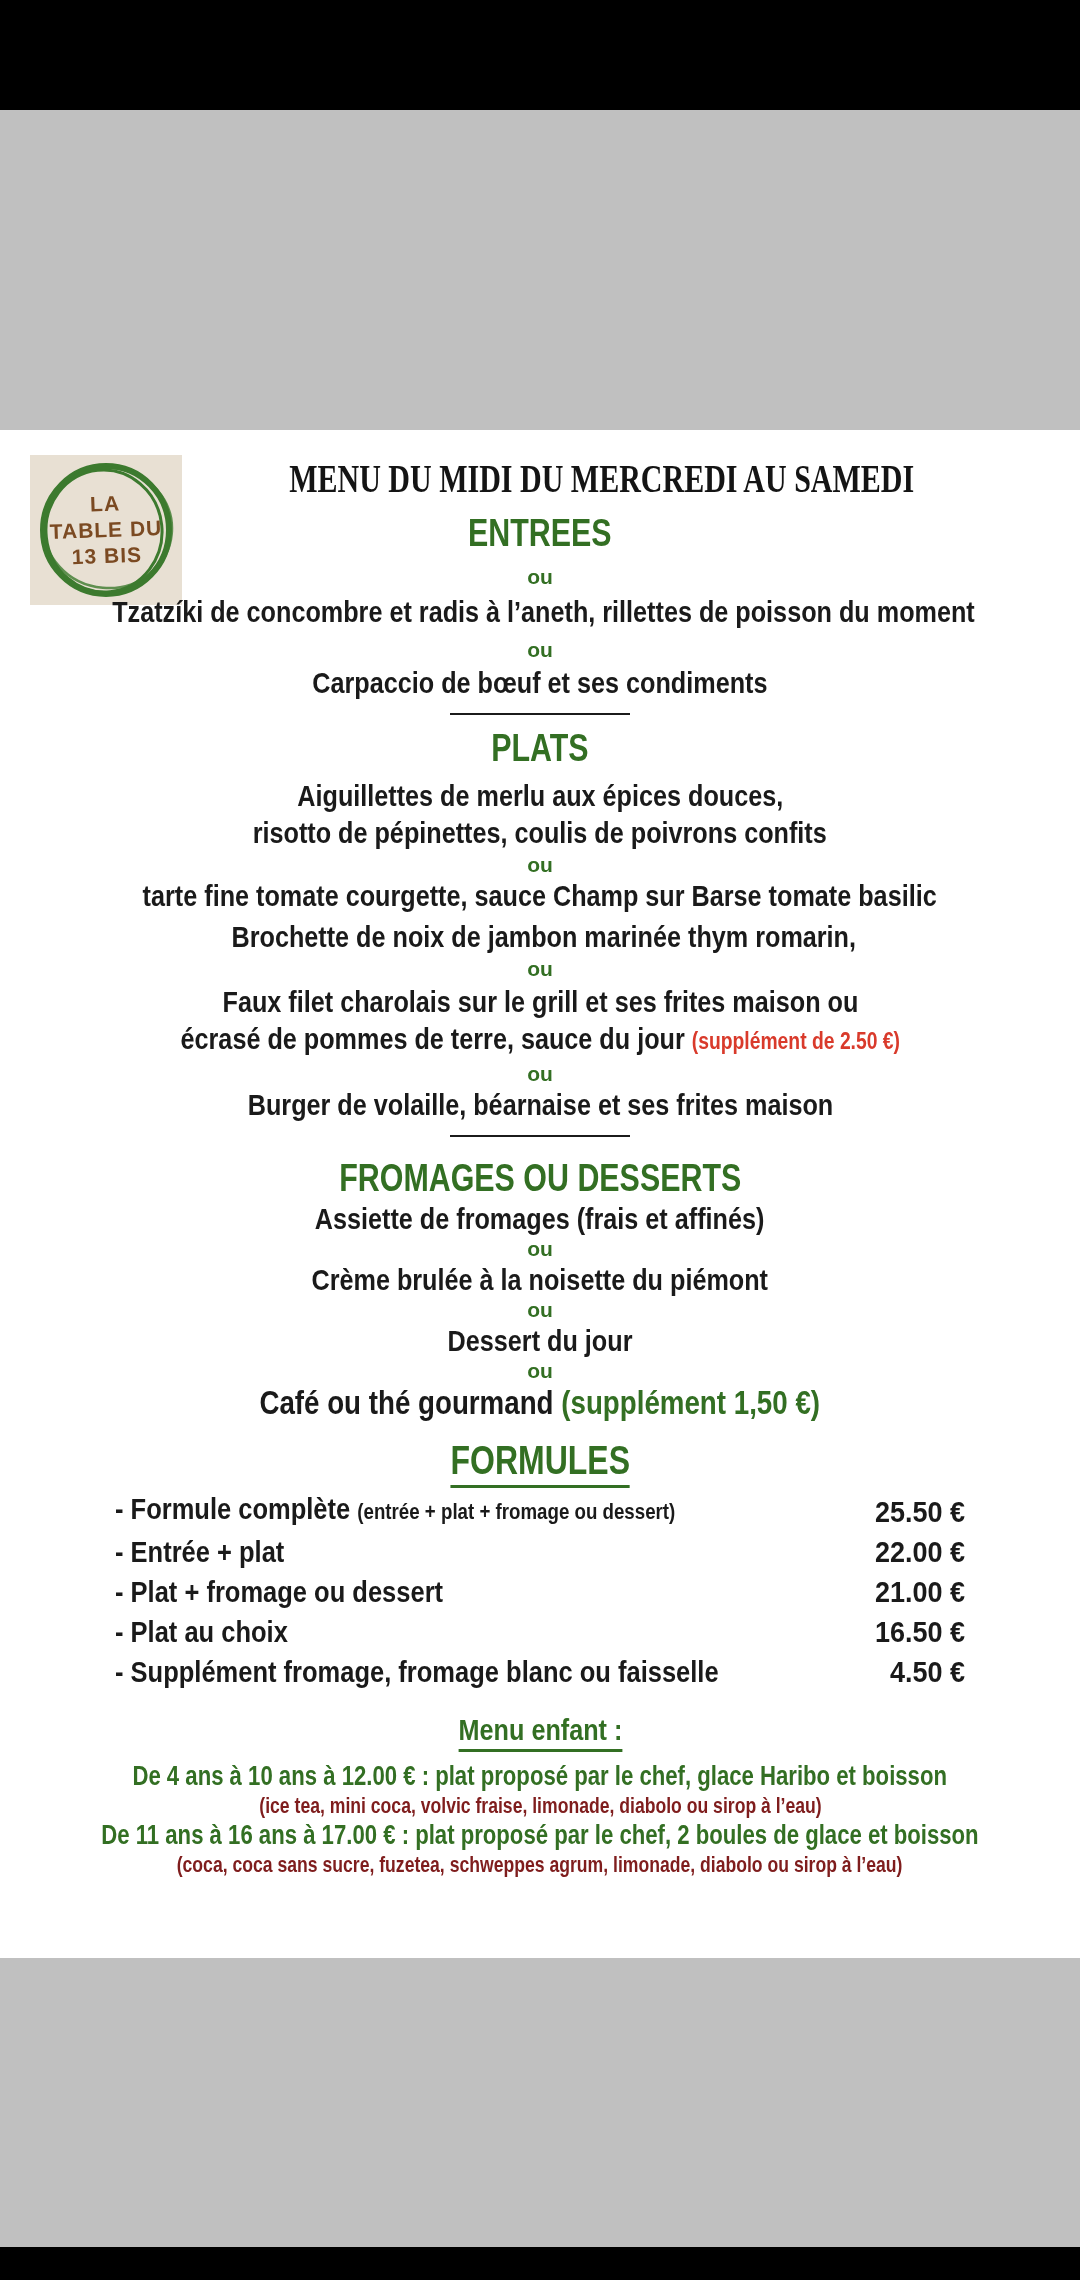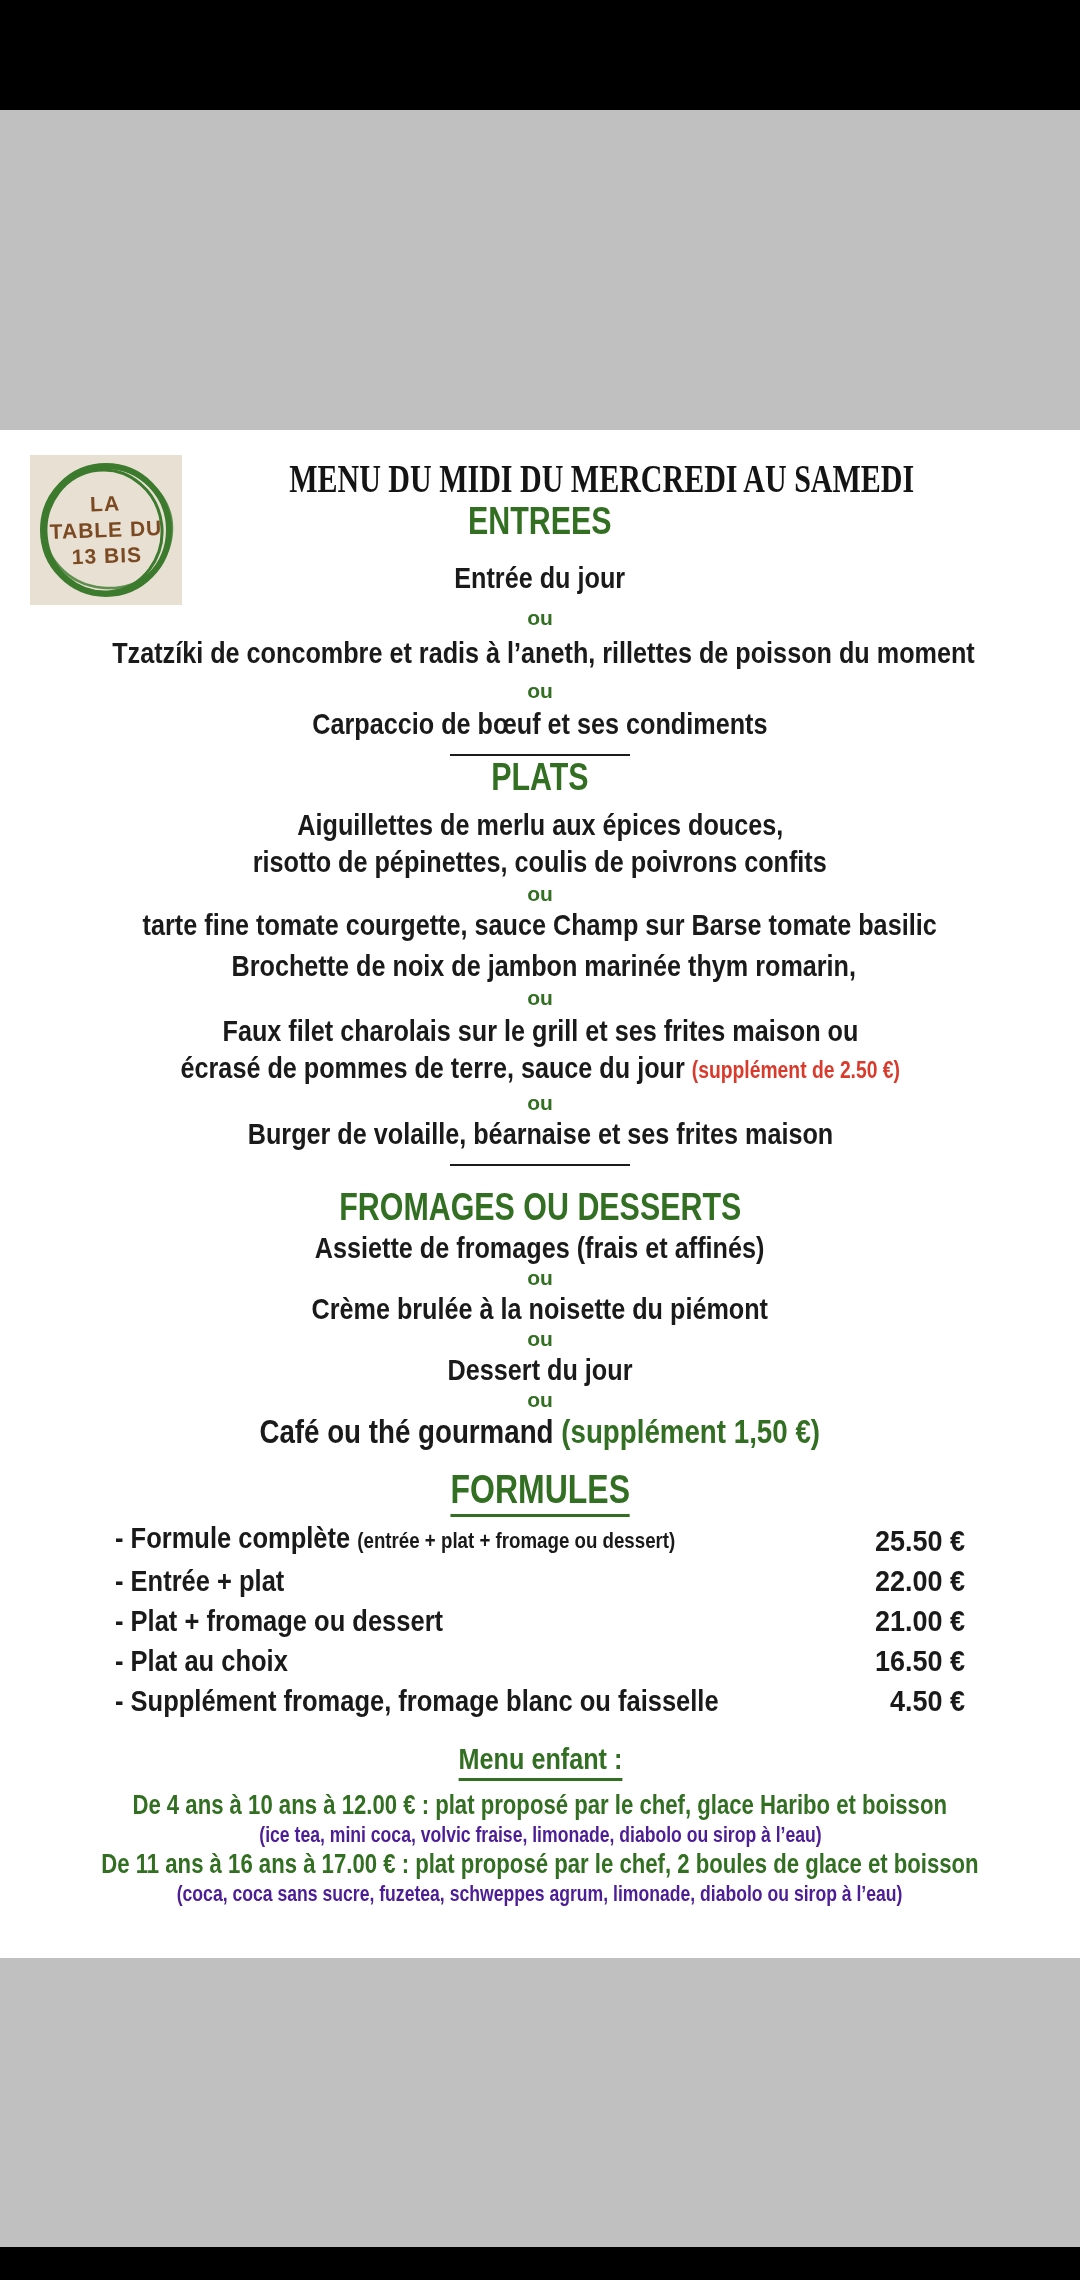--- a/index.html
+++ b/index.html
@@ -34,21 +34,21 @@
   .title{
     margin:28px 30px 0 185px;
     text-align:left;white-space:nowrap;
     font-family:"Liberation Serif", serif;
     font-weight:bold;color:#141414;font-size:40px;line-height:1.05;
   }
   .title .sq{display:inline-block;transform:scaleX(0.75);transform-origin:50% 50%;}
   .sq{display:inline-block;transform:scaleX(0.84);transform-origin:50% 50%;white-space:nowrap;}
   .heading{
     text-align:center;color:#336f23;font-weight:bold;
-    font-size:38px;line-height:1.12;
+    font-size:38px;line-height:1.12;margin-top:12px;
   }
   .heading .sq{transform:scaleX(0.8);}
   .dish{
     text-align:center;color:#1a1a1a;font-weight:bold;
     font-size:30px;line-height:37px;
   }
   .or{
     text-align:center;color:#336f23;font-weight:bold;
     font-size:21px;line-height:24px;
   }
@@ -69,21 +69,21 @@
   .enfant-heading{
     text-align:center;color:#336f23;font-weight:bold;
     font-size:30px;line-height:40px;margin-top:18px;
   }
   .kid-line{
     text-align:center;color:#336f23;font-weight:bold;
     font-size:27px;line-height:33px;
   }
   .kid-line .sq{transform:scaleX(0.82);}
   .kid-sub{
-    text-align:center;color:#4c1d95;font-weight:bold;
+    text-align:center;color:#7f1d1d;font-weight:bold;
     font-size:22px;line-height:26px;
   }
   .kid-sub .sq{transform:scaleX(0.8);}
   .mt16{margin-top:16px;}
   .mt10{margin-top:10px;}
   .mt8{margin-top:8px;}
   .mt6{}
   .mt4{margin-top:4px;padding-left:7px;}
   .mt2{margin-top:2px;}
 </style>
@@ -105,21 +105,20 @@
         <span class="l1">LA</span>
         <span class="l2">TABLE DU</span>
         <span class="l3">13 BIS</span>
       </div>
     </div>
 
     <div class="title"><span class="sq">MENU DU MIDI DU MERCREDI AU SAMEDI</span></div>
 
     <div class="heading"><span class="sq">ENTREES</span></div>
 
-    <div class="dish mt16"><span class="sq">Entrée du jour</span></div>
     <div class="or mt10">ou</div>
     <div class="dish mt4"><span class="sq">Tzatzíki de concombre et radis à l’aneth, rillettes de poisson du moment</span></div>
     <div class="or mt8">ou</div>
     <div class="dish mt2"><span class="sq">Carpaccio de bœuf et ses condiments</span></div>
 
     <div class="divider"></div>
 
     <div class="heading"><span class="sq">PLATS</span></div>
 
     <div class="dish mt8"><span class="sq">Aiguillettes de merlu aux épices douces,</span></div>

